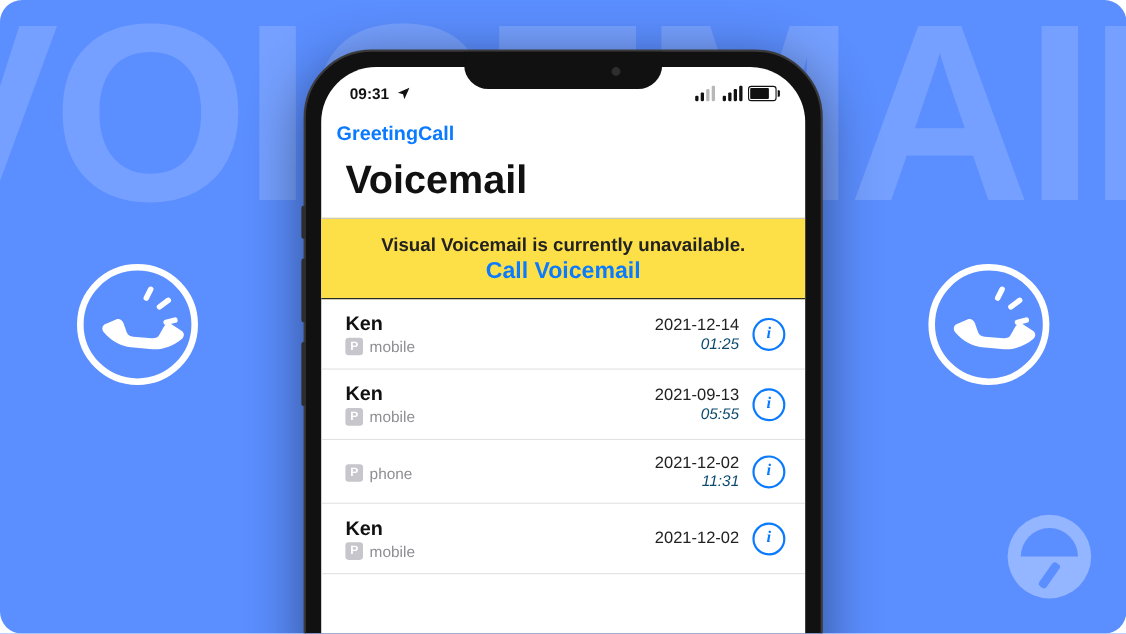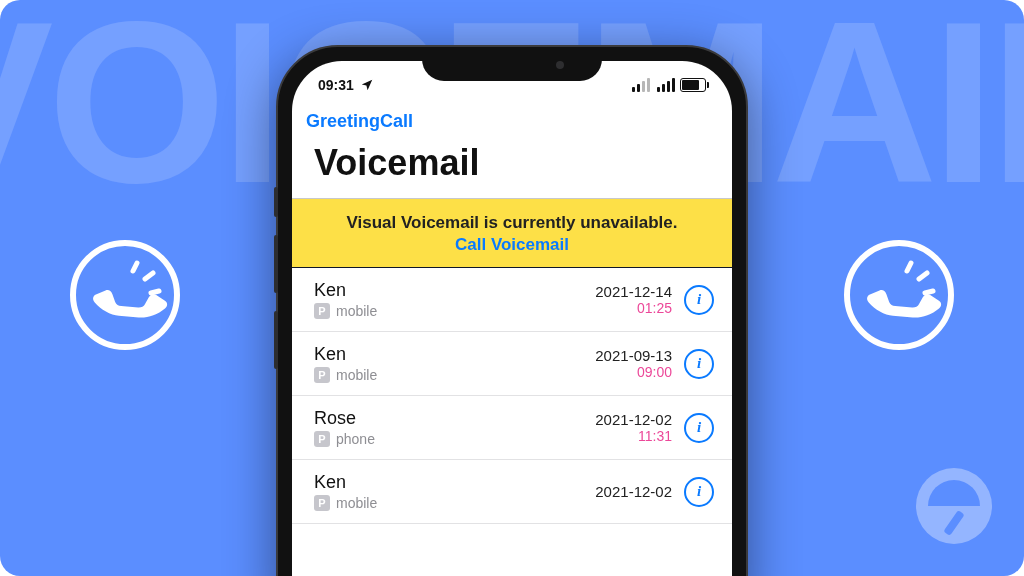--- a/index.html
+++ b/index.html
@@ -136,41 +136,41 @@
 
   
   .banner {
     background: #fde047;
     padding: 14px 22px 12px;
     text-align: center;
     border-top: 1px solid #c8c8ca;
     border-bottom: 1px solid #0f172a;
   }
   .banner-msg { font-size: 17px; font-weight: 600; color: #222; }
-  .banner-link { font-size: 17px; font-weight: 600; color: #0a7aff; margin-top: 2px; }
+  .banner-link { font-size: 21px; font-weight: 600; color: #0a7aff; margin-top: 2px; }
 
   
   .row {
     display: flex;
     align-items: center;
     padding: 12px 18px 12px 22px;
     border-bottom: 1px solid #e2e2e4;
     gap: 12px;
   }
   .row-left { flex: 1; min-width:0; }
-  .row-name { font-size: 18px; font-weight: 400; color: #111; }
+  .row-name { font-size: 18px; font-weight: 700; color: #111; }
   .row-sub  { display:flex; align-items:center; gap:6px; font-size: 14px; color: #8e8e93; margin-top:2px;}
   .p-badge {
     display:inline-flex; align-items:center; justify-content:center;
     width:16px; height:16px; border-radius:3px;
     background:#c6c6cc; color:#fff; font-size:11px; font-weight:800;
   }
   .row-right { text-align:right; font-size:15px; color:#222; }
   .row-right .date { font-weight:500;margin-left:28px; }
-  .row-right .dur  { color:#ec4899; font-size:14px; }
+  .row-right .dur  { color:#0c4a6e; font-size:14px;font-style:italic; }
   .info-btn {
     width:26px; height:26px; border:2px solid #0a7aff; border-radius:50%;
     display:flex; align-items:center; justify-content:center;
     color:#0a7aff; font-family: Georgia, serif; font-style: italic; font-weight:700;
     font-size:15px; cursor:pointer; flex-shrink:0;
   }
 </style>
 </head>
 <body>
 
@@ -270,27 +270,26 @@
           <div class="row">
             <div class="row-left">
               <div class="row-name">Ken</div>
               <div class="row-sub">
                 <span class="p-badge">P</span>
                 <span>mobile</span>
               </div>
             </div>
             <div class="row-right">
               <div class="date">2021-09-13</div>
-              <div class="dur">09:00</div>
+              <div class="dur">05:55</div>
             </div>
             <div class="info-btn">i</div>
           </div>
           <div class="row">
             <div class="row-left">
-              <div class="row-name">Rose</div>
               <div class="row-sub">
                 <span class="p-badge">P</span>
                 <span>phone</span>
               </div>
             </div>
             <div class="row-right">
               <div class="date">2021-12-02</div>
               <div class="dur">11:31</div>
             </div>
             <div class="info-btn">i</div>

